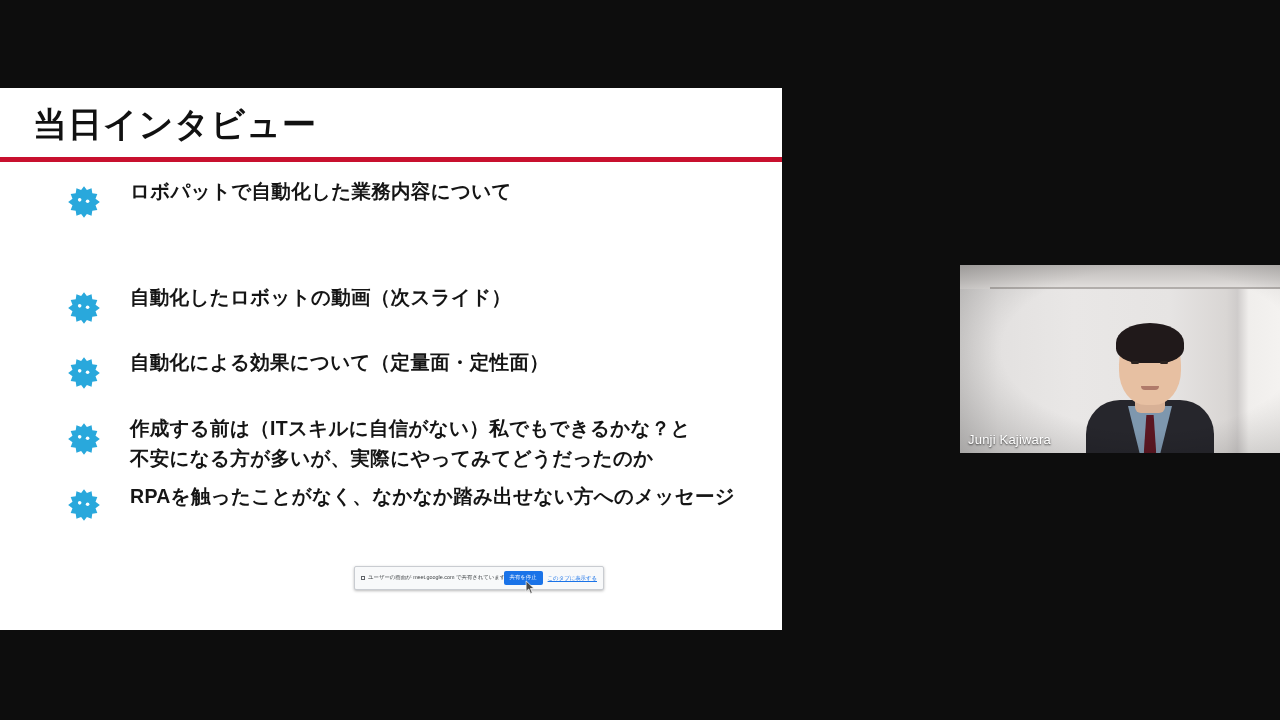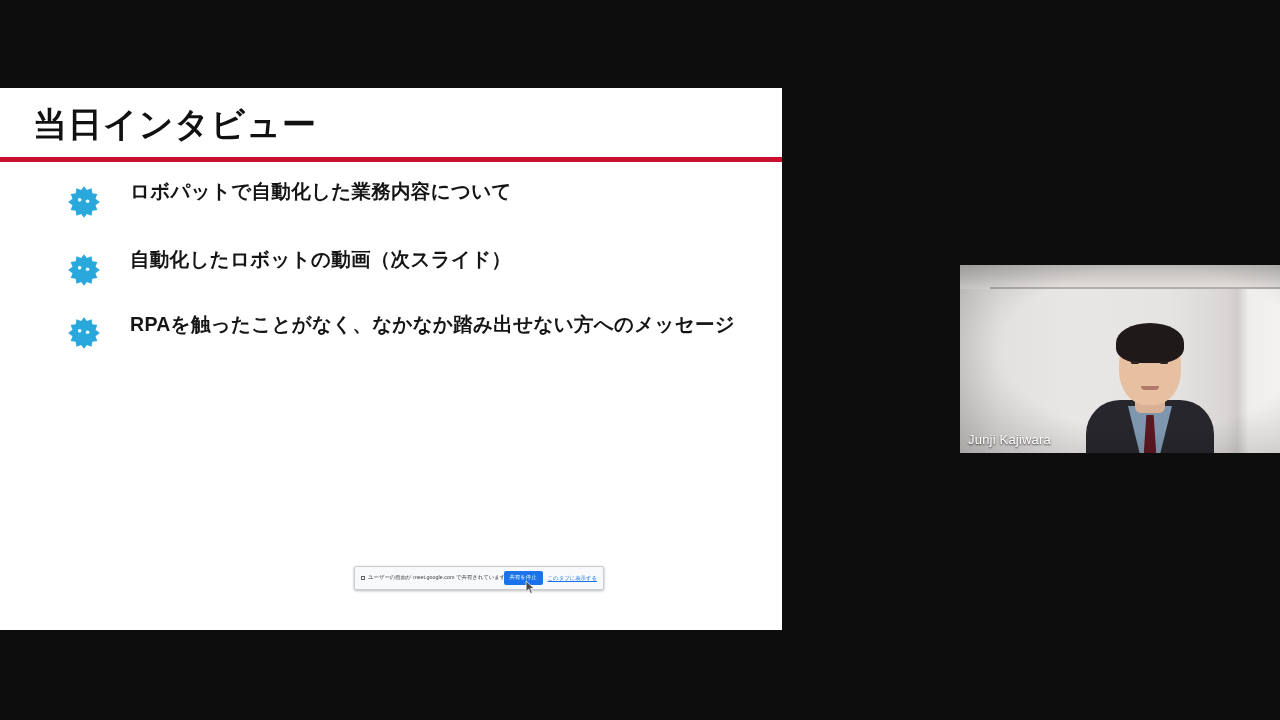--- a/index.html
+++ b/index.html
@@ -371,30 +371,47 @@
 
       <div class="bullet-row" style="height:68px;">
         <svg class="gear-icon" viewBox="0 0 100 100" style="top:8px;">
           <path fill="#29a8dc" d="M50 6 L58 17 L71 12 L73 26 L87 28 L82 41 L94 50 L82 59 L87 72 L73 74 L71 88 L58 83 L50 94 L42 83 L29 88 L27 74 L13 72 L18 59 L6 50 L18 41 L13 28 L27 26 L29 12 L42 17 Z"></path>
           <circle cx="38" cy="44" r="5" fill="#ffffff"></circle>
           <circle cx="60" cy="48" r="5" fill="#ffffff"></circle>
         </svg>
         <div class="bullet-text">ロボパットで自動化した業務内容について</div>
       </div>
 
-      <div class="bullet-row" style="height:65px;">
+      <div class="bullet-row" style="height:65px;margin-top:38px;">
         <svg class="gear-icon" viewBox="0 0 100 100" style="top:8px;">
           <path fill="#29a8dc" d="M50 6 L58 17 L71 12 L73 26 L87 28 L82 41 L94 50 L82 59 L87 72 L73 74 L71 88 L58 83 L50 94 L42 83 L29 88 L27 74 L13 72 L18 59 L6 50 L18 41 L13 28 L27 26 L29 12 L42 17 Z"></path>
           <circle cx="38" cy="44" r="5" fill="#ffffff"></circle>
           <circle cx="60" cy="48" r="5" fill="#ffffff"></circle>
         </svg>
         <div class="bullet-text">自動化したロボットの動画（次スライド）</div>
       </div>
 
-
+      <div class="bullet-row" style="height:66px;">
+        <svg class="gear-icon" viewBox="0 0 100 100" style="top:8px;">
+          <path fill="#29a8dc" d="M50 6 L58 17 L71 12 L73 26 L87 28 L82 41 L94 50 L82 59 L87 72 L73 74 L71 88 L58 83 L50 94 L42 83 L29 88 L27 74 L13 72 L18 59 L6 50 L18 41 L13 28 L27 26 L29 12 L42 17 Z"></path>
+          <circle cx="38" cy="44" r="5" fill="#ffffff"></circle>
+          <circle cx="60" cy="48" r="5" fill="#ffffff"></circle>
+        </svg>
+        <div class="bullet-text">自動化による効果について（定量面・定性面）</div>
+      </div>
+
+      <div class="bullet-row" style="height:68px;">
+        <svg class="gear-icon" viewBox="0 0 100 100" style="top:8px;">
+          <path fill="#29a8dc" d="M50 6 L58 17 L71 12 L73 26 L87 28 L82 41 L94 50 L82 59 L87 72 L73 74 L71 88 L58 83 L50 94 L42 83 L29 88 L27 74 L13 72 L18 59 L6 50 L18 41 L13 28 L27 26 L29 12 L42 17 Z"></path>
+          <circle cx="38" cy="44" r="5" fill="#ffffff"></circle>
+          <circle cx="60" cy="48" r="5" fill="#ffffff"></circle>
+        </svg>
+        <div class="bullet-text">作成する前は（ITスキルに自信がない）私でもできるかな？と
+不安になる方が多いが、実際にやってみてどうだったのか</div>
+      </div>
 
 
       <div class="bullet-row" style="height:60px;">
         <svg class="gear-icon" viewBox="0 0 100 100" style="top:6px;">
           <path fill="#29a8dc" d="M50 6 L58 17 L71 12 L73 26 L87 28 L82 41 L94 50 L82 59 L87 72 L73 74 L71 88 L58 83 L50 94 L42 83 L29 88 L27 74 L13 72 L18 59 L6 50 L18 41 L13 28 L27 26 L29 12 L42 17 Z"></path>
           <circle cx="38" cy="44" r="5" fill="#ffffff"></circle>
           <circle cx="60" cy="48" r="5" fill="#ffffff"></circle>
         </svg>
         <div class="bullet-text">RPAを触ったことがなく、なかなか踏み出せない方へのメッセージ</div>
       </div>

